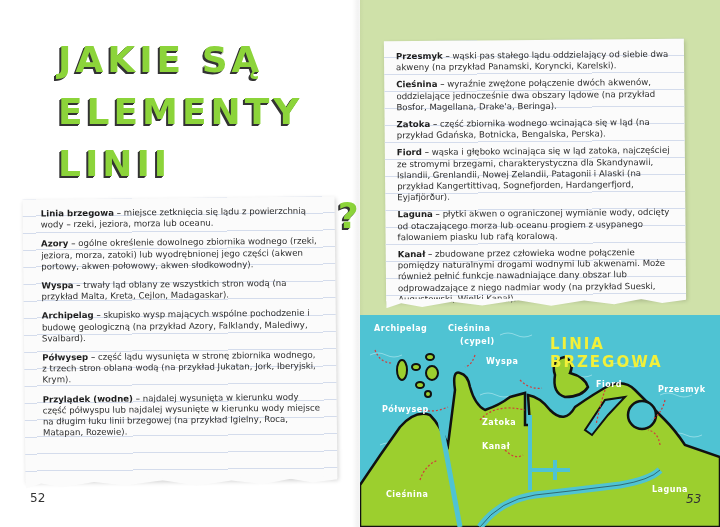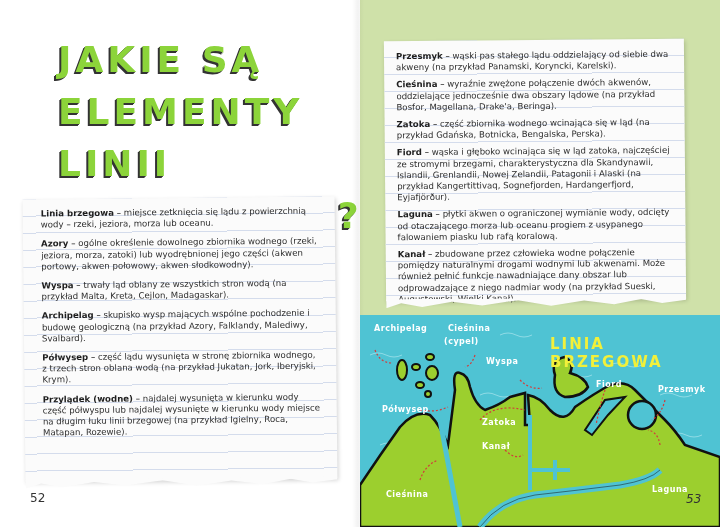--- a/index.html
+++ b/index.html
@@ -124,21 +124,21 @@
         <path d="M145 135 Q155 145 163 140"></path>
       <path d="M245 75 Q240 90 236 110"></path>
         <path d="M305 85 Q302 98 292 105"></path>
         <path d="M300 130 Q298 117 288 115"></path>
       <path d="M60 165 Q65 150 78 145"></path>
     </g>
   </svg>
   <div class="map-title">Linia brzegowa</div>
   <div class="lbl" style="left:14px;top:9px">Archipelag</div>
   <div class="lbl" style="left:88px;top:9px">Cieśnina</div>
-  <div class="lbl" style="left:84px;top:22px">(cypel)</div>
+  <div class="lbl" style="left:100px;top:22px">(cypel)</div>
   <div class="lbl" style="left:126px;top:42px">Wyspa</div>
   <div class="lbl" style="left:22px;top:90px">Półwysep</div>
   <div class="lbl" style="left:122px;top:103px">Zatoka</div>
   <div class="lbl" style="left:122px;top:127px">Kanał</div>
   <div class="lbl" style="left:236px;top:65px">Fiord</div>
   <div class="lbl" style="left:298px;top:70px">Przesmyk</div>
   <div class="lbl" style="left:292px;top:170px">Laguna</div>
   <div class="lbl" style="left:26px;top:175px">Cieśnina</div>
 </div>
 

